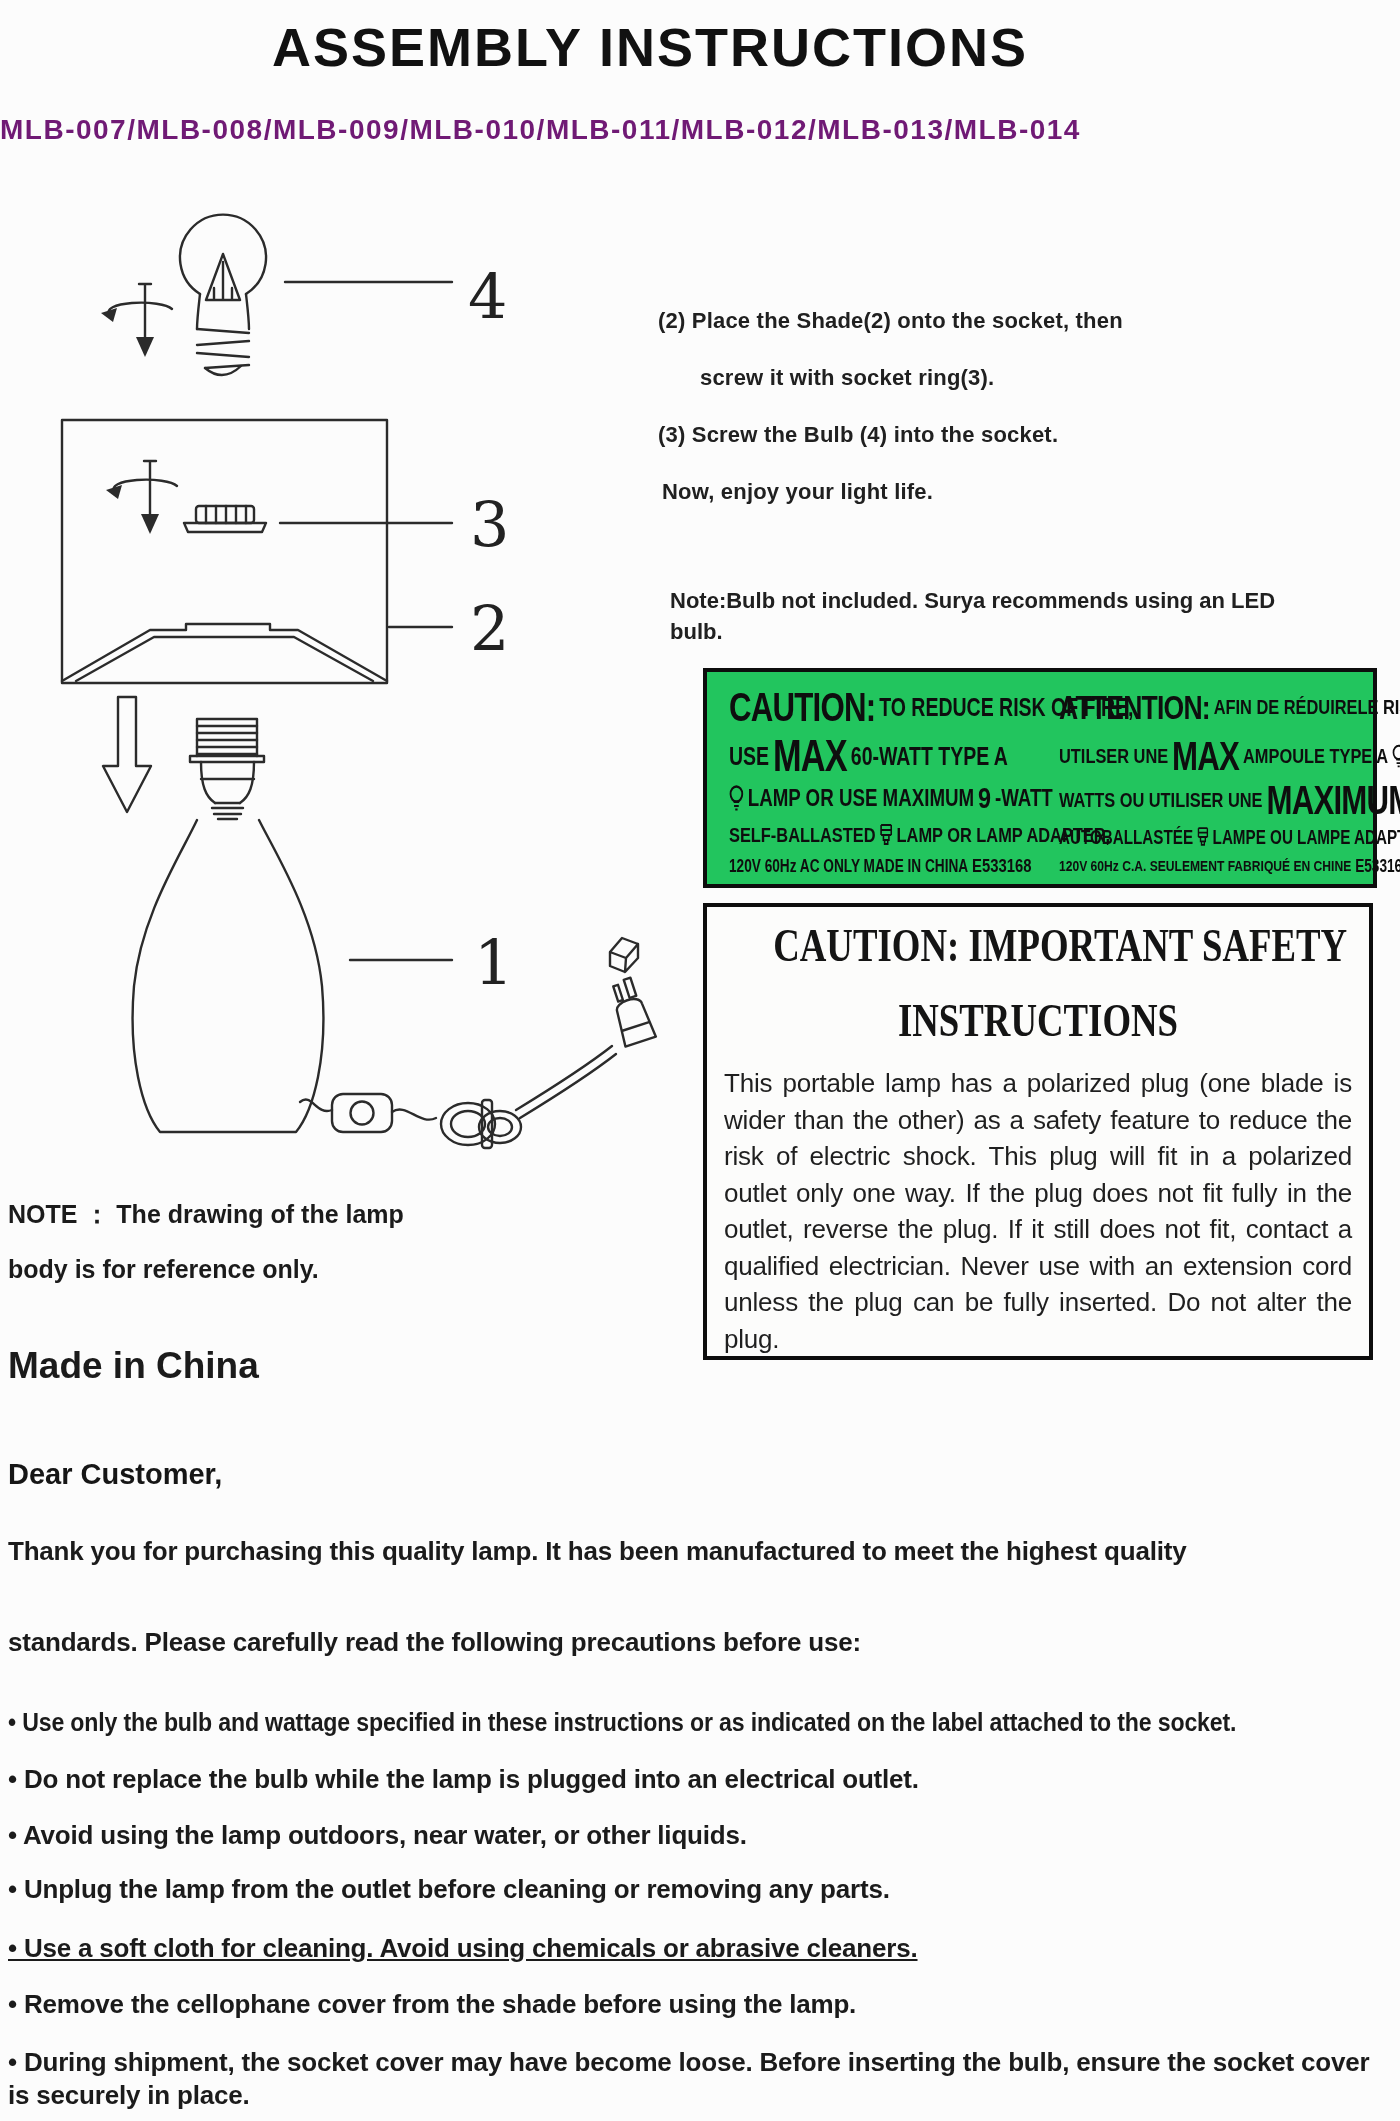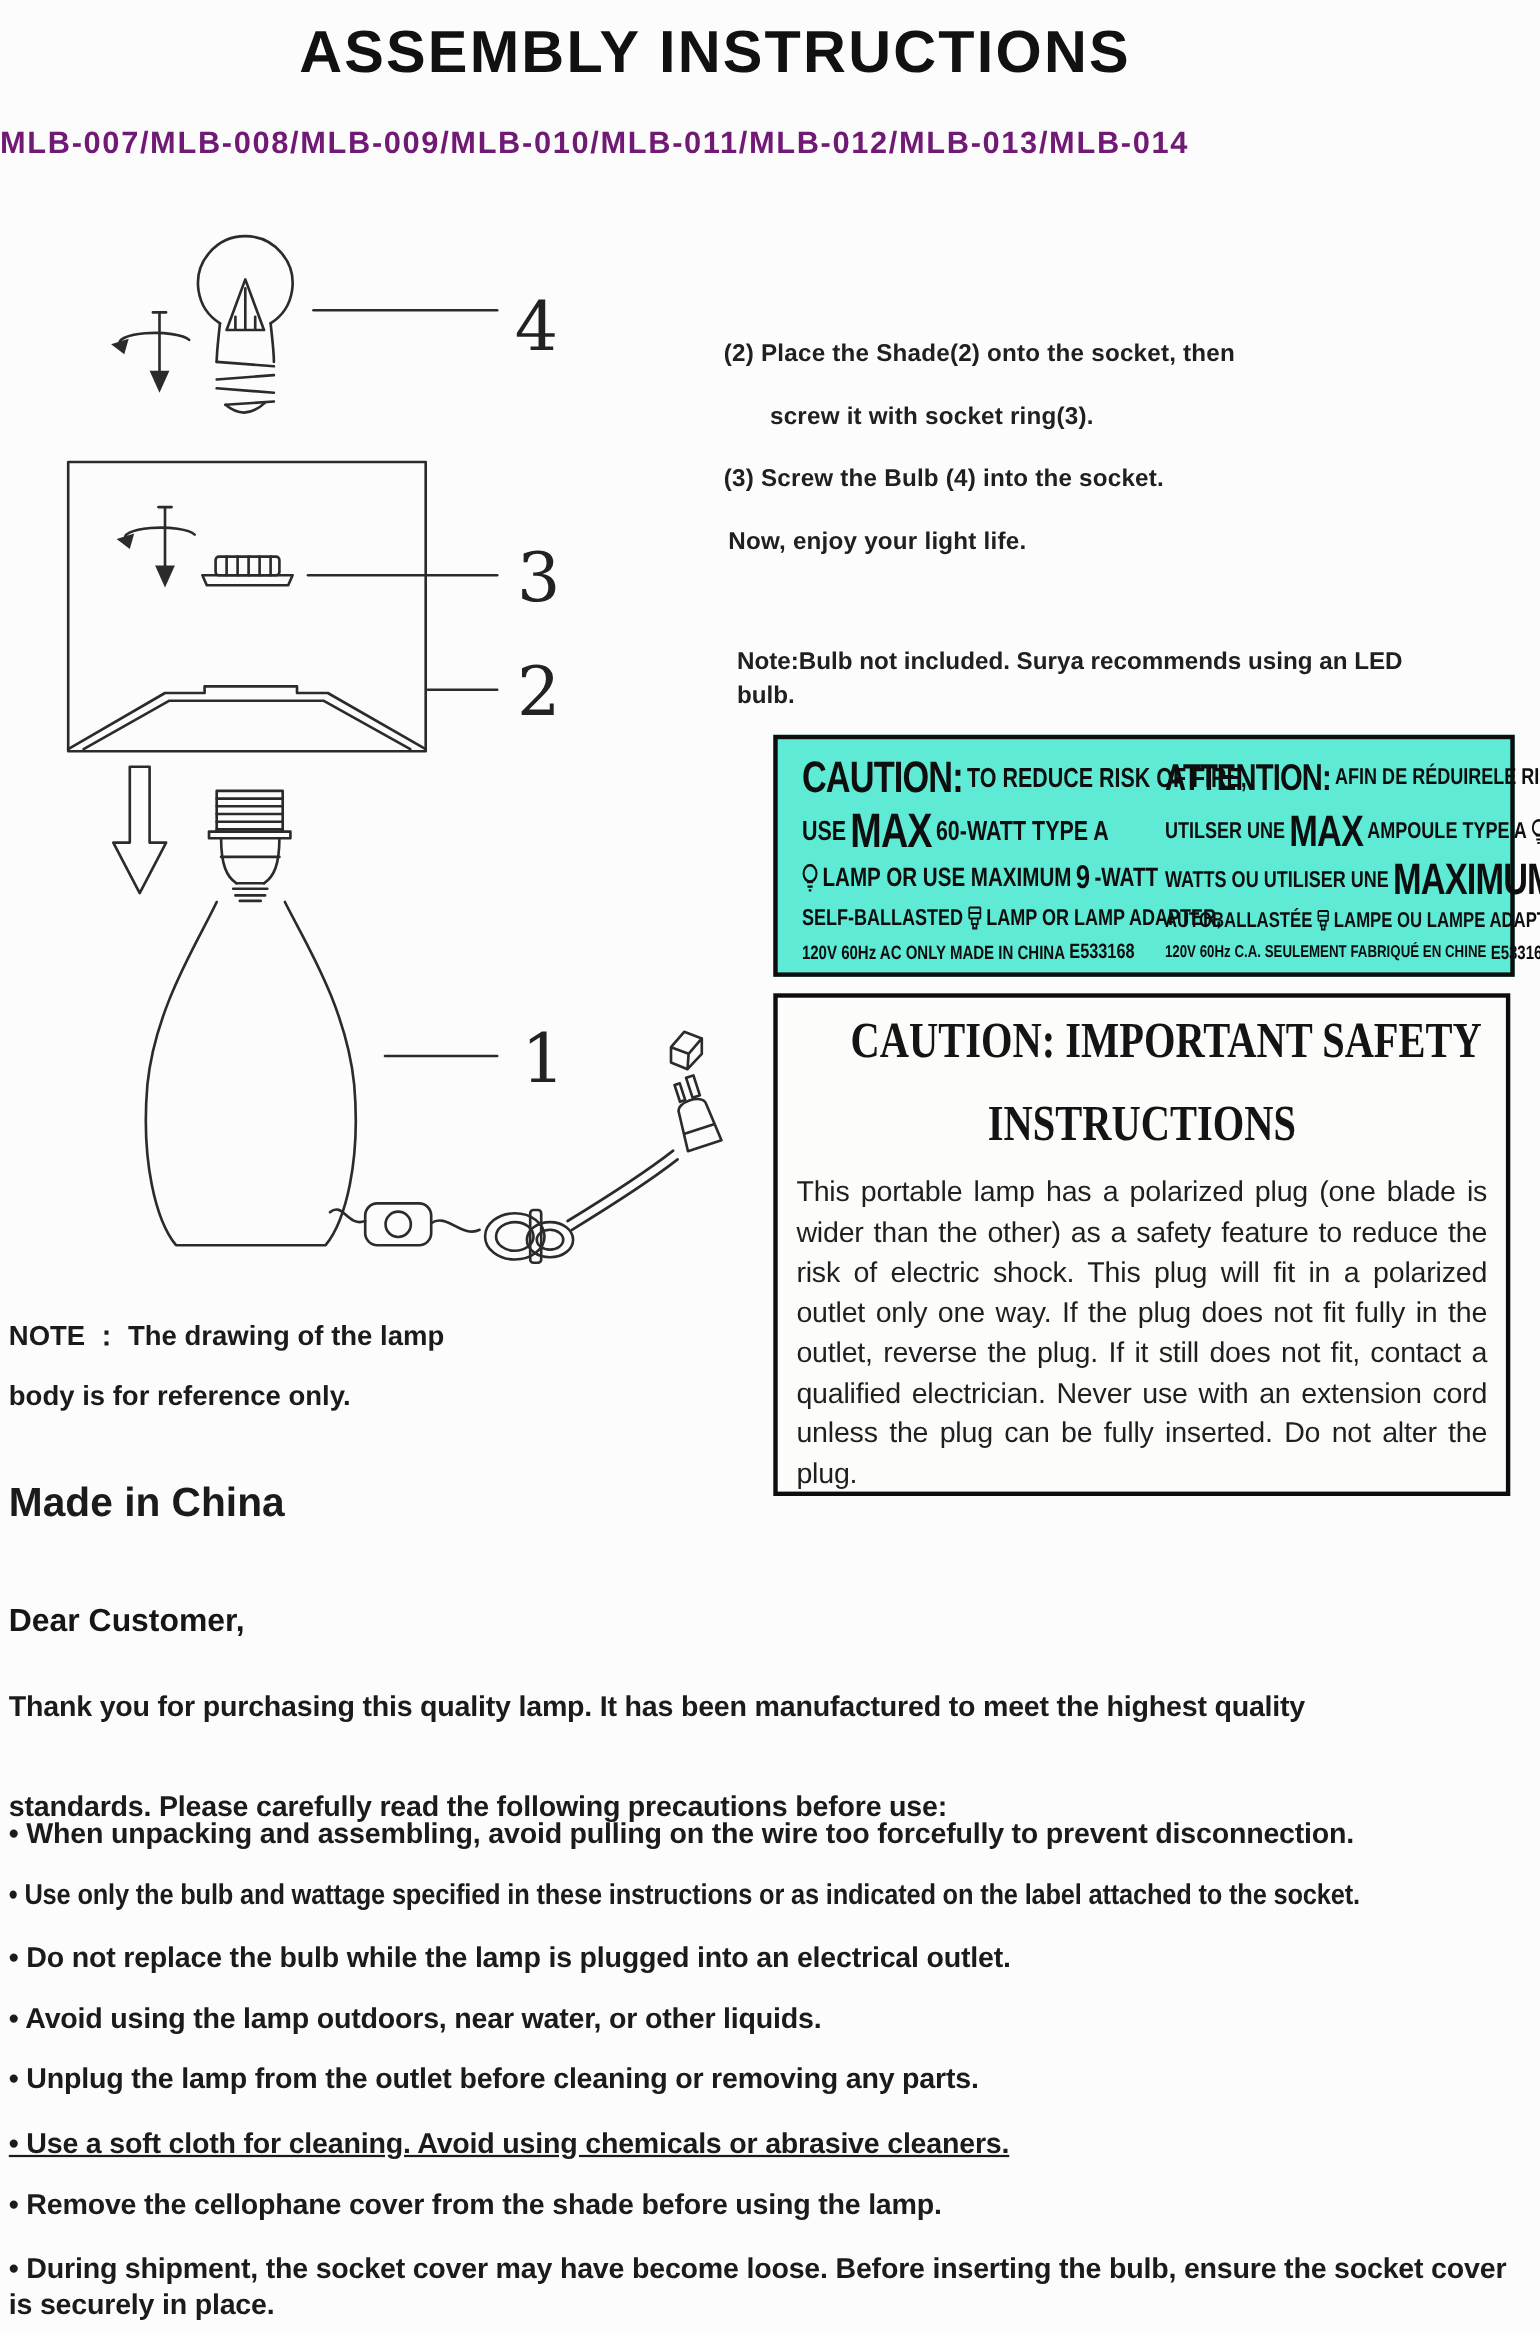--- a/index.html
+++ b/index.html
@@ -11,21 +11,21 @@
   .title{left:0;top:16px;width:1300px;text-align:center;font-size:54px;font-weight:bold;letter-spacing:2px;color:#111;}
   .models{left:0;top:114px;width:1320px;text-align:left;font-size:28px;font-weight:bold;letter-spacing:1.5px;color:#701a75;}
 
   .step{font-size:22px;font-weight:bold;color:#202020;letter-spacing:0.2px;}
   .noteline{font-size:22px;font-weight:bold;color:#202020;}
 
   .leftnote{font-size:25px;font-weight:bold;color:#1b1b1b;}
   .madein{font-size:37px;font-weight:bold;color:#1b1b1b;margin-top:30px;}
 
   
-  .wlabel{left:703px;top:668px;width:666px;height:212px;border:4px solid #0d0d0d;background:#5eead4;}
+  .wlabel{left:703px;top:668px;width:666px;height:212px;border:4px solid #0d0d0d;background:#22c55e;}
   .wcol{position:absolute;top:10px;}
   .wcol.en{left:22px;}
   .wcol.fr{left:352px;}
   .wl{display:flex;align-items:baseline;gap:5px;white-space:nowrap;font-weight:bold;color:#0e0e0e;
       transform:scaleX(0.78);transform-origin:left center;}
   .wl .cap{font-size:40px;letter-spacing:-1px;}
   .wl .capfr{font-size:34px;letter-spacing:-1px;}
   .wl .max{font-size:44px;letter-spacing:-1px;}
   .wl .maxfr{font-size:40px;letter-spacing:-1px;}
   .wl .t25{font-size:25px;}
@@ -244,21 +244,20 @@
   </div>
 
   <div class="abs leftnote nw" style="left:8px;top:1198px;">NOTE ： The drawing of the lamp</div>
   <div class="abs leftnote nw" style="left:8px;top:1255px;">body is for reference only.</div>
   <div class="abs madein nw" style="left:8px;top:1315px;">Made in China</div>
 
   <div class="abs greet nw" style="left:8px;top:1458px;">Dear Customer,</div>
   <div class="abs para nw" style="left:8px;top:1536px;">Thank you for purchasing this quality lamp. It has been manufactured to meet the highest quality</div>
   <div class="abs para nw" style="left:8px;top:1627px;">standards. Please carefully read the following precautions before use:</div>
 
-  <div class="abs bullet nw" style="left:8px;top:1651px;">• When unpacking and assembling, avoid pulling on the wire too forcefully to prevent disconnection.</div>
   <div class="abs bullet nw cond" style="left:8px;top:1707px;">• Use only the bulb and wattage specified in these instructions or as indicated on the label attached to the socket.</div>
   <div class="abs bullet nw" style="left:8px;top:1764px;">• Do not replace the bulb while the lamp is plugged into an electrical outlet.</div>
   <div class="abs bullet nw" style="left:8px;top:1820px;">• Avoid using the lamp outdoors, near water, or other liquids.</div>
   <div class="abs bullet nw" style="left:8px;top:1874px;">• Unplug the lamp from the outlet before cleaning or removing any parts.</div>
   <div class="abs bullet nw" style="left:8px;top:1933px;text-decoration:underline;">• Use a soft cloth for cleaning. Avoid using chemicals or abrasive cleaners.</div>
   <div class="abs bullet nw" style="left:8px;top:1989px;">• Remove the cellophane cover from the shade before using the lamp.</div>
   <div class="abs bullet wrapb" style="left:8px;top:2046px;">• During shipment, the socket cover may have become loose. Before inserting the bulb, ensure the socket cover is securely in place.</div>
 
 </div>
 

